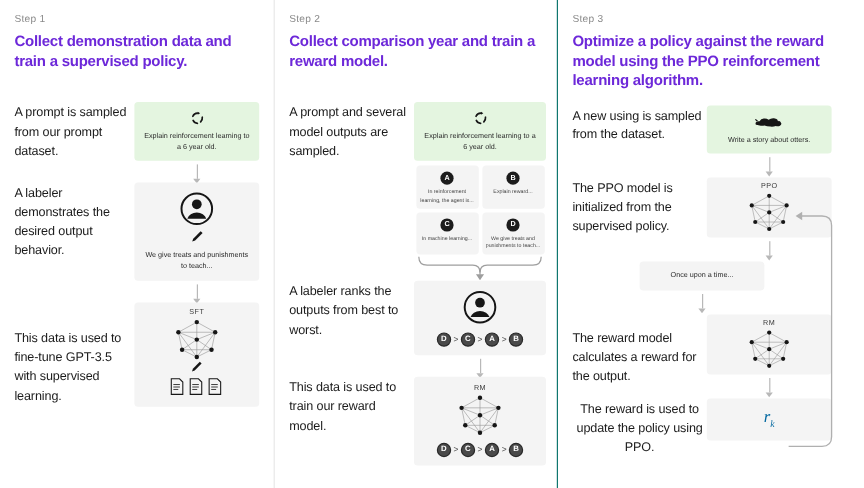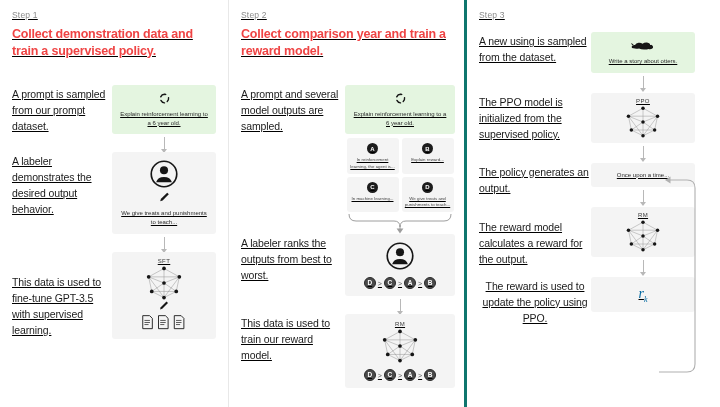--- a/index.html
+++ b/index.html
@@ -8,42 +8,41 @@
     width: 720px; height: 407px;
     background: #ffffff;
     font-family: "Liberation Sans", sans-serif;
     overflow: hidden;
   }
   .board {
     position: relative;
     width: 588px; height: 407px;
     background: #ffffff;
     display: flex;
-    text-decoration: underline;
   }
   .col {
     position: relative;
     height: 407px;
     padding: 10px 12px 0 12px;
   }
   .col-1 { width: 228px; }
   .col-2 { width: 236px; border-left: 1px solid #e8e8e8; }
-  .col-3 { width: 256px; border-left: 3px solid #0f766e; }
+  .col-3 { width: 256px; border-left: 1px solid #0f766e; }
 
   .step-label {
     font-size: 8.5px;
     color: #8a8a8a;
     letter-spacing: .2px;
     margin: 0 0 6px 0;
     font-weight: 400;
   }
   .step-title {
     font-size: 12.5px;
     font-weight: 700;
-    color: #ef4444;
+    color: #6d28d9;
     line-height: 1.32;
     letter-spacing: -.2px;
     margin: 0;
     max-width: 215px;
   }
 
   .rows { position: relative; margin-top: 10px; }
   .row {
     display: flex;
     align-items: flex-start;
@@ -388,20 +387,21 @@
             </div>
           </div>
         </div>
       </div>
 
     </div>
   </div>
 
   <div class="col col-3">
     <div class="step-label">Step 3</div>
+    <div class="step-title">Optimize a policy against the reward model using the PPO reinforcement learning algorithm.</div>
 
     <div class="rows" style="margin-top:12px;">
 
       <div class="row">
         <div class="caption">A new using is sampled from the dataset.</div>
         <div class="visual">
           <div class="card green">
             <svg width="26" height="13" viewBox="0 0 52 26">
               <path d="M4 18 q-2 -3 1 -5 q2 -1.5 5 -1 q2 -4 7 -4.5 q5 -.5 8 2 q4 -3 9 -2.5 q5 .5 7 4
                        q4 1 5 4 q1 3 -2 4.5 q-3 1.5 -7 .5 q-4 1.5 -9 1 q-6 -.5 -10 -2 q-4 1 -8 0 q-4 -.5 -6 -1z" fill="#161616"></path>
@@ -440,21 +440,20 @@
             </svg>
           </div>
           <div class="arrow">
               <div class="shaft"></div>
               <div class="head"></div>
             </div>
         </div>
       </div>
 
       <div class="row" style="margin-top:-2px;">
-        <div class="caption">The policy generates an output.</div>
         <div class="visual">
           <div class="card" style="padding:9px 6px;">
             <div class="once-text">Once upon a time...</div>
           </div>
           <div class="arrow">
               <div class="shaft"></div>
               <div class="head"></div>
             </div>
         </div>
       </div>

